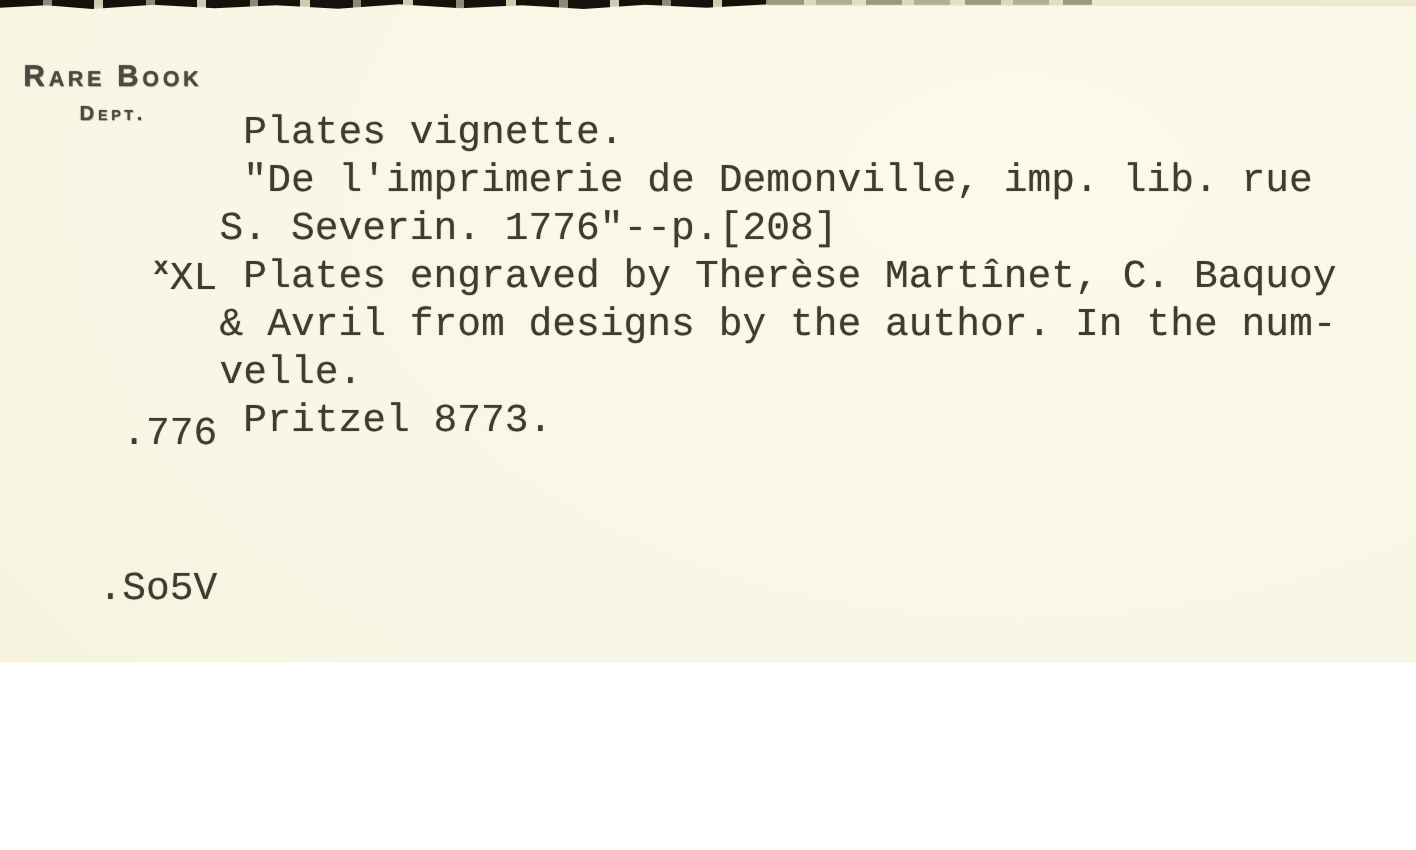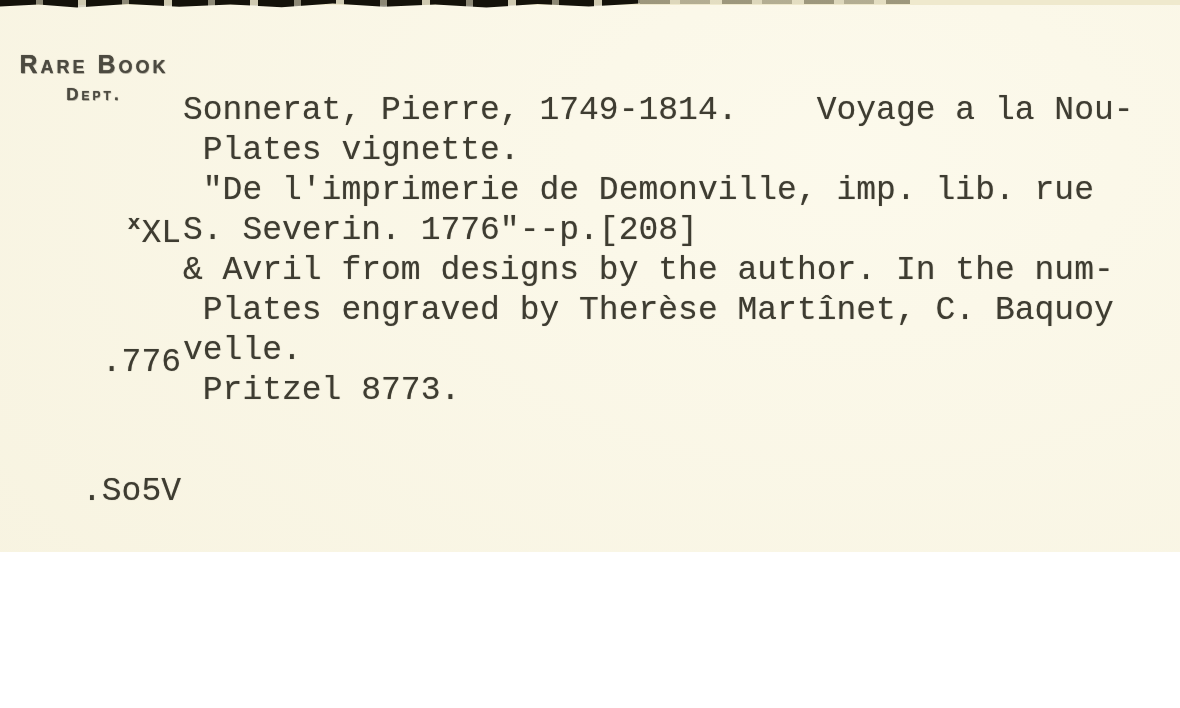--- a/index.html
+++ b/index.html
@@ -114,26 +114,25 @@
     <div class="stamp-line2">Dept.</div>
   </div>
 
   <div class="callnum">
     <div><span class="sup">x</span><span>XL</span></div>
     <div>.776</div>
     <div>.So5V</div>
   </div>
 
   <div class="body-text">
-    <div class="body-line">Sonnerat, Pierre, 1749-1814.    Voyage a la Nou-</div>
     <div class="body-line"> Plates vignette.</div>
     <div class="body-line"> "De l'imprimerie de Demonville, imp. lib. rue</div>
     <div class="body-line">S. Severin. 1776"--p.[208]</div>
+    <div class="body-line"> Plates engraved by Therèse Martînet, C. Baquoy</div>
     <div class="body-line">&amp; Avril from designs by the author. In the num-</div>
-    <div class="body-line"> Plates engraved by Therèse Martînet, C. Baquoy</div>
     <div class="body-line">velle.</div>
     <div class="body-line"> Pritzel 8773.</div>
   </div>
 
   <div class="hole"></div>
 
   <div class="edge-bottom"></div>
 
 </div>
 

